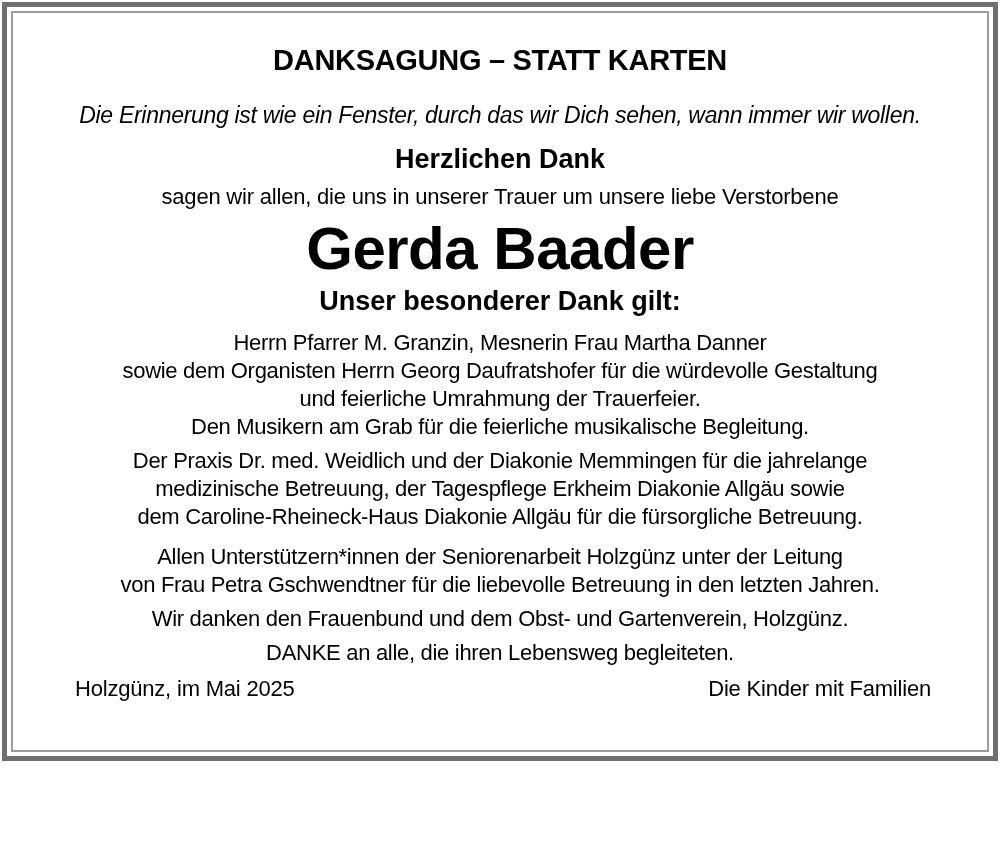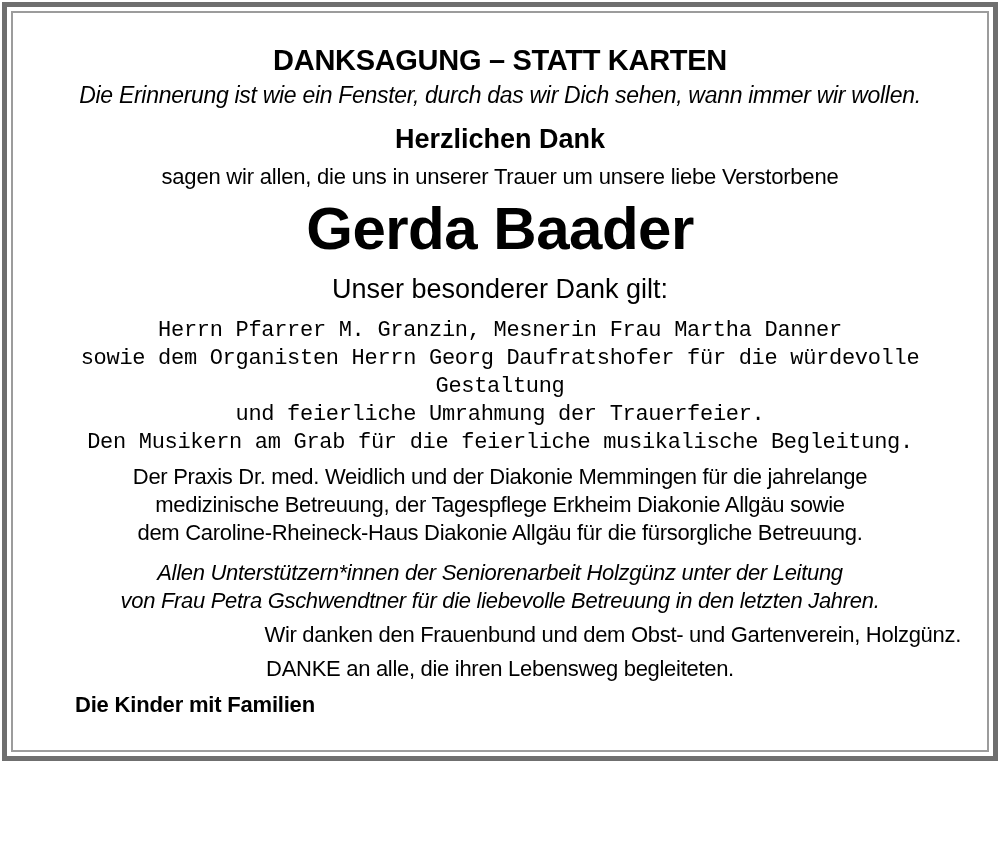--- a/index.html
+++ b/index.html
@@ -39,21 +39,21 @@
   .multiline { white-space: pre-line; }
 
   .notice-header {
     margin: 30px 0 0;
     font-size: 29px;
     font-weight: bold;
     line-height: 34px;
     letter-spacing: -0.3px;
   }
   .quote {
-    margin: 4px 0 0;
+    margin: 24px 0 0;
     font-size: 23px;
     font-style: italic;
     line-height: 28px;
     letter-spacing: -0.3px;
   }
   .thanks-heading {
     margin: 14px 0 0;
     font-size: 27px;
     font-weight: bold;
     line-height: 32px;
@@ -74,48 +74,48 @@
     letter-spacing: -0.5px;
     text-align: center;
   }
   .intro-continuation {
     margin: 10px 0 0;
     font-size: 22px;
     line-height: 28px;
     letter-spacing: -0.2px;
   }
   .special-thanks-heading {
-    margin: 12px 0 0;
+    margin: 4px 0 0;
     font-size: 27px;
-    font-weight: normal;
+    font-weight: bold;
     line-height: 32px;
   }
   .thanks-paragraph {
     font-size: 22px;
     line-height: 28px;
     letter-spacing: -0.3px;
   }
-  .p1 { margin: 12px 0 0; font-family: Liberation Mono, monospace; }
+  .p1 { margin: 12px 0 0; }
   .p2 { margin: 6px 0 12px; }
-  .p3 { margin: 4px 0 0; font-style: italic; }
-  .p4 { margin: 6px 0 0; text-align: right; }
+  .p3 { margin: 4px 0 0; }
+  .p4 { margin: 6px 0 0; }
   .p5 { margin: 12px 0 0; }
   .p6 { margin: 6px 0 0; }
 
   .footer-row {
     margin: 8px 0 0;
     padding: 0 30px 0 36px;
     display: flex;
     justify-content: space-between;
     align-items: baseline;
     font-size: 22px;
     line-height: 28px;
     letter-spacing: -0.2px;
   }
-  .signature { font-weight: bold; }
+  .signature { font-weight: normal; }
 </style>
 </head>
 <body>
 
 <div class="sheet">
   <div class="frame-outer"></div>
   <div class="frame-inner"></div>
 
   <div class="content">
 
@@ -143,17 +143,18 @@
 
     <p class="thanks-paragraph multiline p3">Allen Unterstützern*innen der Seniorenarbeit Holzgünz unter der Leitung
 von Frau Petra Gschwendtner für die liebevolle Betreuung in den letzten Jahren.</p>
 
     <p class="thanks-paragraph multiline p4">Wir danken den Frauenbund und dem Obst- und Gartenverein, Holzgünz.</p>
 
 
     <p class="thanks-paragraph multiline p6">DANKE an alle, die ihren Lebensweg begleiteten.</p>
 
     <div class="footer-row">
+      <span class="place-date">Holzgünz, im Mai 2025</span>
       <span class="signature">Die Kinder mit Familien</span>
     </div>
 
   </div>
 </div>
 
 </body></html>

